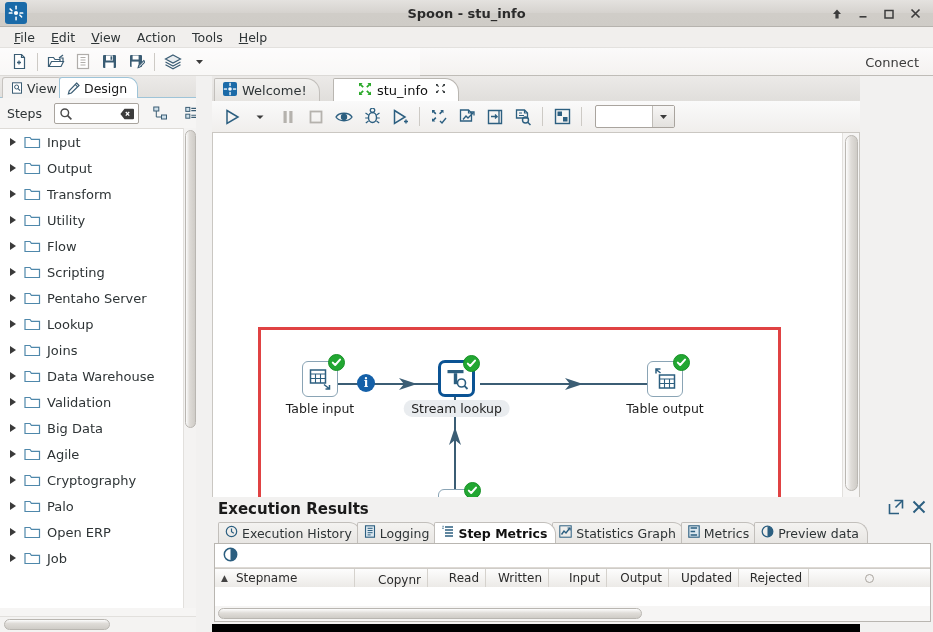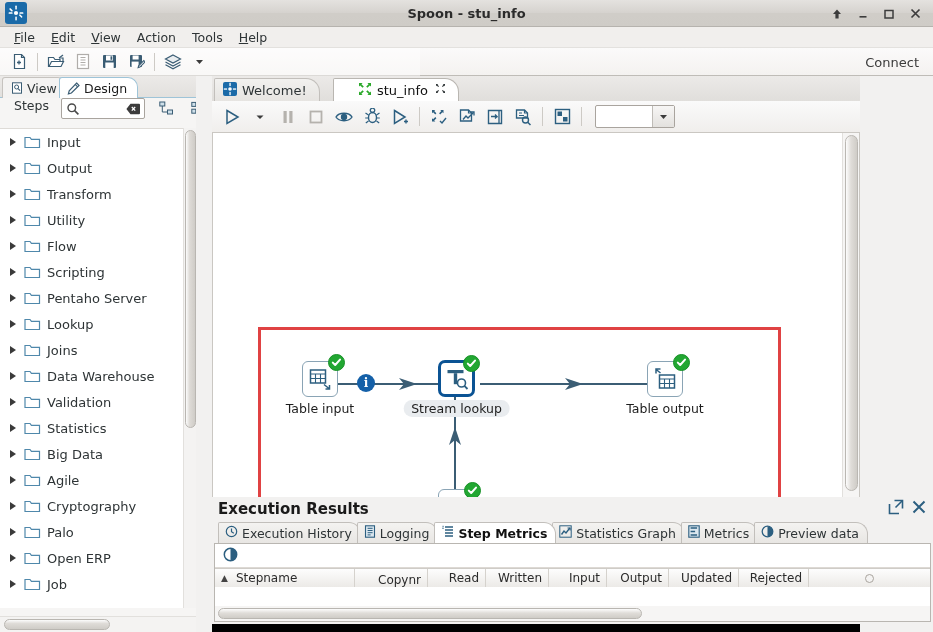--- a/index.html
+++ b/index.html
@@ -96,22 +96,22 @@
     border-radius: 3px 10px 0 0;
   }
   .lp-tab.active {
     background: #ffffff; color: #1a1a1a;
     border-color: #9ec4d8;
     z-index: 3;
   }
   .lp-tab .ti { width: 13px; height: 13px; display:flex;align-items:center;justify-content:center;}
 
   .steps-bar {
-    height: 30px; display: flex; align-items: flex-start; gap: 12px;
-    padding: 0 4px 0 14px; background: #f6f5f4;
+    height: 30px; display: flex; align-items: center; gap: 12px;
+    padding: 0 4px 0 7px; background: #f6f5f4;
   }
   .steps-label { font-size: 12.5px; color: #2e3436; }
   .search-wrap {
     position: relative; width: 85px; height: 21px;
     background: #fff; border: 1px solid #a9a49e; border-radius: 2px;
     display: flex; align-items: center;
   }
   .search-wrap .mag { position: absolute; left: 4px; top: 3px; }
   .search-wrap .clr { position: absolute; right: 4px; top: 4px; }
   .search-input {
@@ -574,27 +574,20 @@
               <path d="M1 12.5 V2.5 h5 l1.4 1.8 h8.1 V12.5 Z" fill="#fff" stroke="#4f88ab" stroke-width="1.2"></path>
             </svg></span>
         <span>Data Warehouse</span>
       </div>
       <div class="tree-row">
         <span class="arrow"></span>
         <span class="folder"><svg width="17" height="14" viewBox="0 0 17 14">
               <path d="M1 12.5 V2.5 h5 l1.4 1.8 h8.1 V12.5 Z" fill="#fff" stroke="#4f88ab" stroke-width="1.2"></path>
             </svg></span>
         <span>Validation</span>
-      </div>
-      <div class="tree-row">
-        <span class="arrow"></span>
-        <span class="folder"><svg width="17" height="14" viewBox="0 0 17 14">
-              <path d="M1 12.5 V2.5 h5 l1.4 1.8 h8.1 V12.5 Z" fill="#fff" stroke="#4f88ab" stroke-width="1.2"></path>
-            </svg></span>
-        <span>Statistics</span>
       </div>
       <div class="tree-row">
         <span class="arrow"></span>
         <span class="folder"><svg width="17" height="14" viewBox="0 0 17 14">
               <path d="M1 12.5 V2.5 h5 l1.4 1.8 h8.1 V12.5 Z" fill="#fff" stroke="#4f88ab" stroke-width="1.2"></path>
             </svg></span>
         <span>Big Data</span>
       </div>
       <div class="tree-row">
         <span class="arrow"></span>

